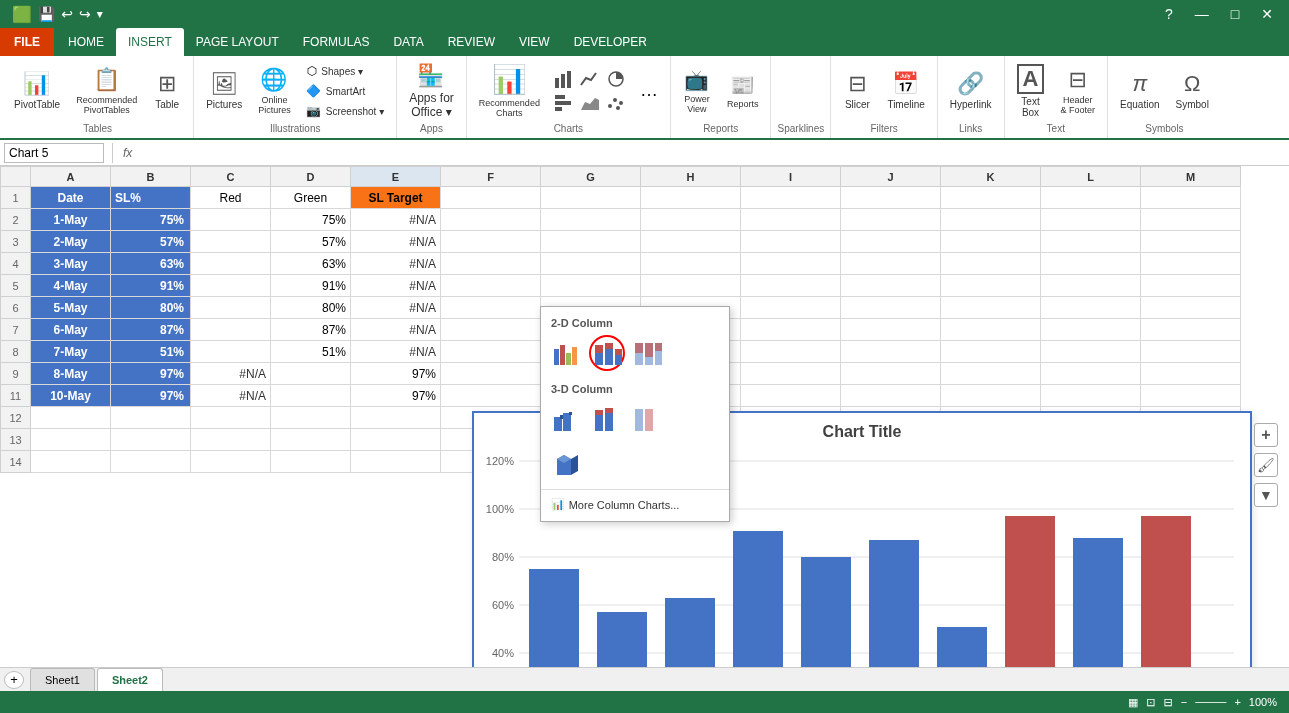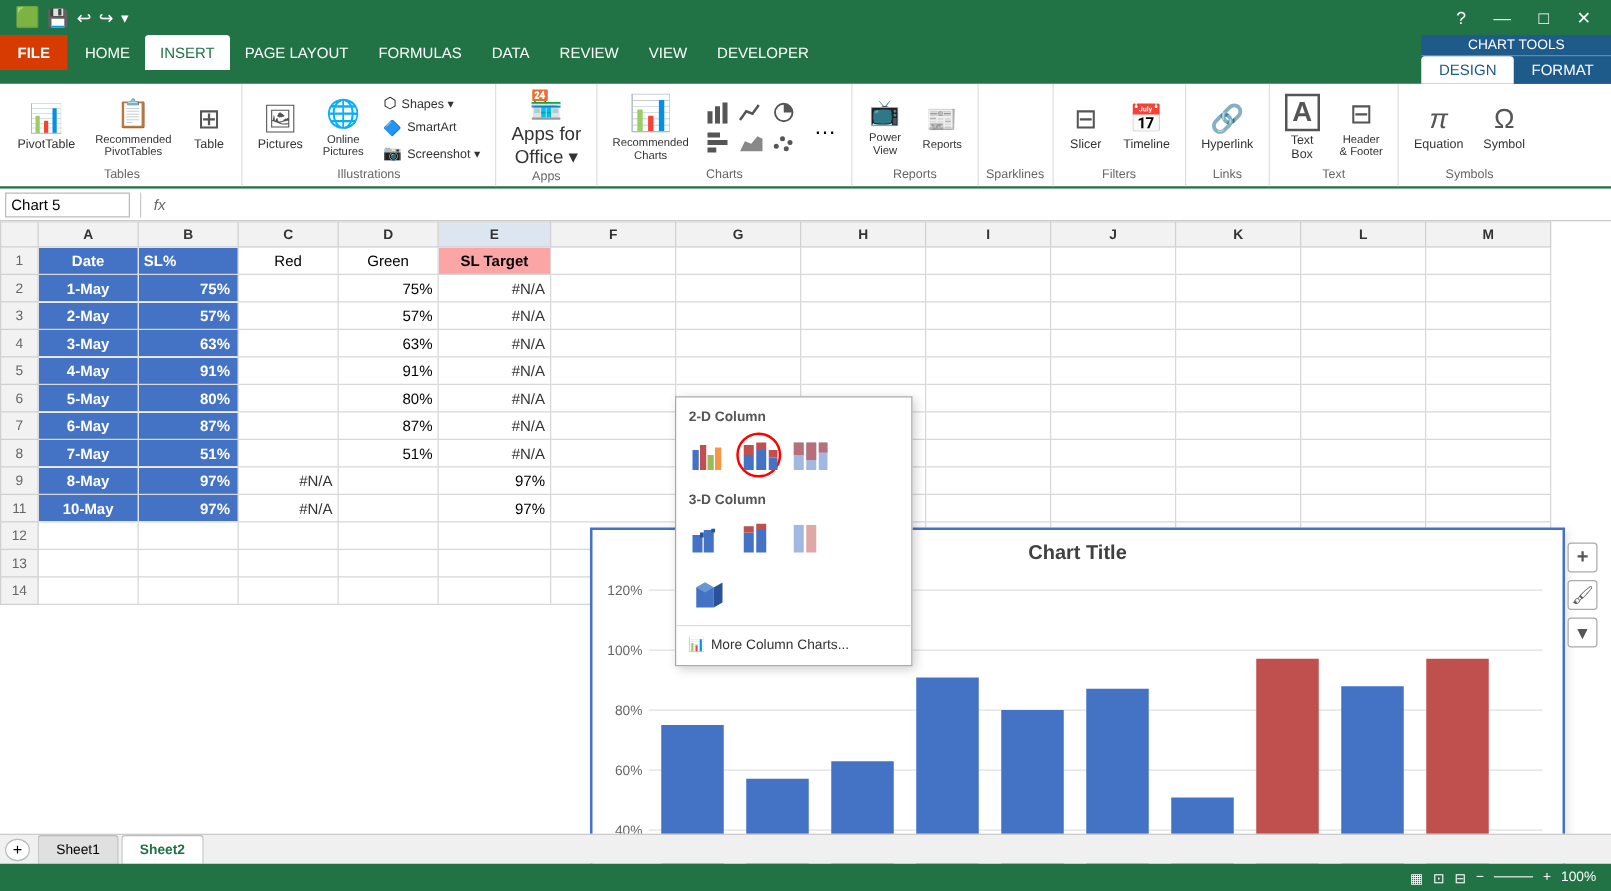--- a/index.html
+++ b/index.html
@@ -257,27 +257,20 @@
     <div style="background:#d83b01; color:white; padding:4px 14px; font-size:12px; font-weight:bold; height:28px; display:flex; align-items:center; cursor:pointer; margin-right:2px;">FILE</div>
     <div class="ribbon-tab">HOME</div>
     <div class="ribbon-tab active">INSERT</div>
     <div class="ribbon-tab">PAGE LAYOUT</div>
     <div class="ribbon-tab">FORMULAS</div>
     <div class="ribbon-tab">DATA</div>
     <div class="ribbon-tab">REVIEW</div>
     <div class="ribbon-tab">VIEW</div>
     <div class="ribbon-tab">DEVELOPER</div>
 
-    <div style="margin-left:auto; display:flex; flex-direction:column; align-items:center; background:#1e5a8a;">
-      <div style="color:white; font-size:11px; padding:2px 20px; border-bottom:1px solid rgba(255,255,255,0.3); width:100%; text-align:center;">CHART TOOLS</div>
-      <div style="display:flex;">
-        <div style="color:white; padding:4px 14px; font-size:12px; cursor:pointer; background:white; color:#1e5a8a; border-radius:3px 3px 0 0;">DESIGN</div>
-        <div style="color:white; padding:4px 14px; font-size:12px; cursor:pointer;">FORMAT</div>
-      </div>
-    </div>
   </div>
 
   <div style="background:white; border-bottom:2px solid #217346; display:flex; height:84px; align-items:stretch; padding:0 2px;">
 
     <div class="ribbon-group">
       <div class="ribbon-group-items">
         <div class="ribbon-btn">
           <div class="icon">📊</div>
           <div class="label">PivotTable</div>
         </div>
@@ -318,21 +311,21 @@
           </div>
         </div>
       </div>
       <div class="ribbon-group-label">Illustrations</div>
     </div>
 
     <div class="ribbon-group">
       <div class="ribbon-group-items">
         <div class="ribbon-btn">
           <div class="icon">🏪</div>
-          <div class="label" style="font-size:15px;">Apps for<br>Office ▾</div>
+          <div class="label" style="font-size:12px;">Apps for<br>Office ▾</div>
         </div>
       </div>
       <div class="ribbon-group-label">Apps</div>
     </div>
 
     <div class="ribbon-group" style="min-width:200px;">
       <div class="ribbon-group-items" style="gap:6px;">
         <div class="ribbon-btn">
           <div class="icon" style="font-size:28px;">📊</div>
           <div class="label" style="font-size:9px;">Recommended<br>Charts</div>
@@ -491,21 +484,21 @@
           </tr>
         </thead>
         <tbody>
 
           <tr>
             <td class="row-header">1</td>
             <td class="cell cell-date">Date</td>
             <td class="cell cell-sl">SL%</td>
             <td class="cell cell-header">Red</td>
             <td class="cell cell-header">Green</td>
-            <td class="cell cell-header" style="background:#fca5a5; font-weight:bold;">SL Target</td>
+            <td class="cell cell-header" style="background:#f97316; font-weight:bold;">SL Target</td>
             <td class="cell"></td>
             <td class="cell"></td>
             <td class="cell"></td>
             <td class="cell"></td>
             <td class="cell"></td>
             <td class="cell"></td>
             <td class="cell"></td>
             <td class="cell"></td>
           </tr>
 

